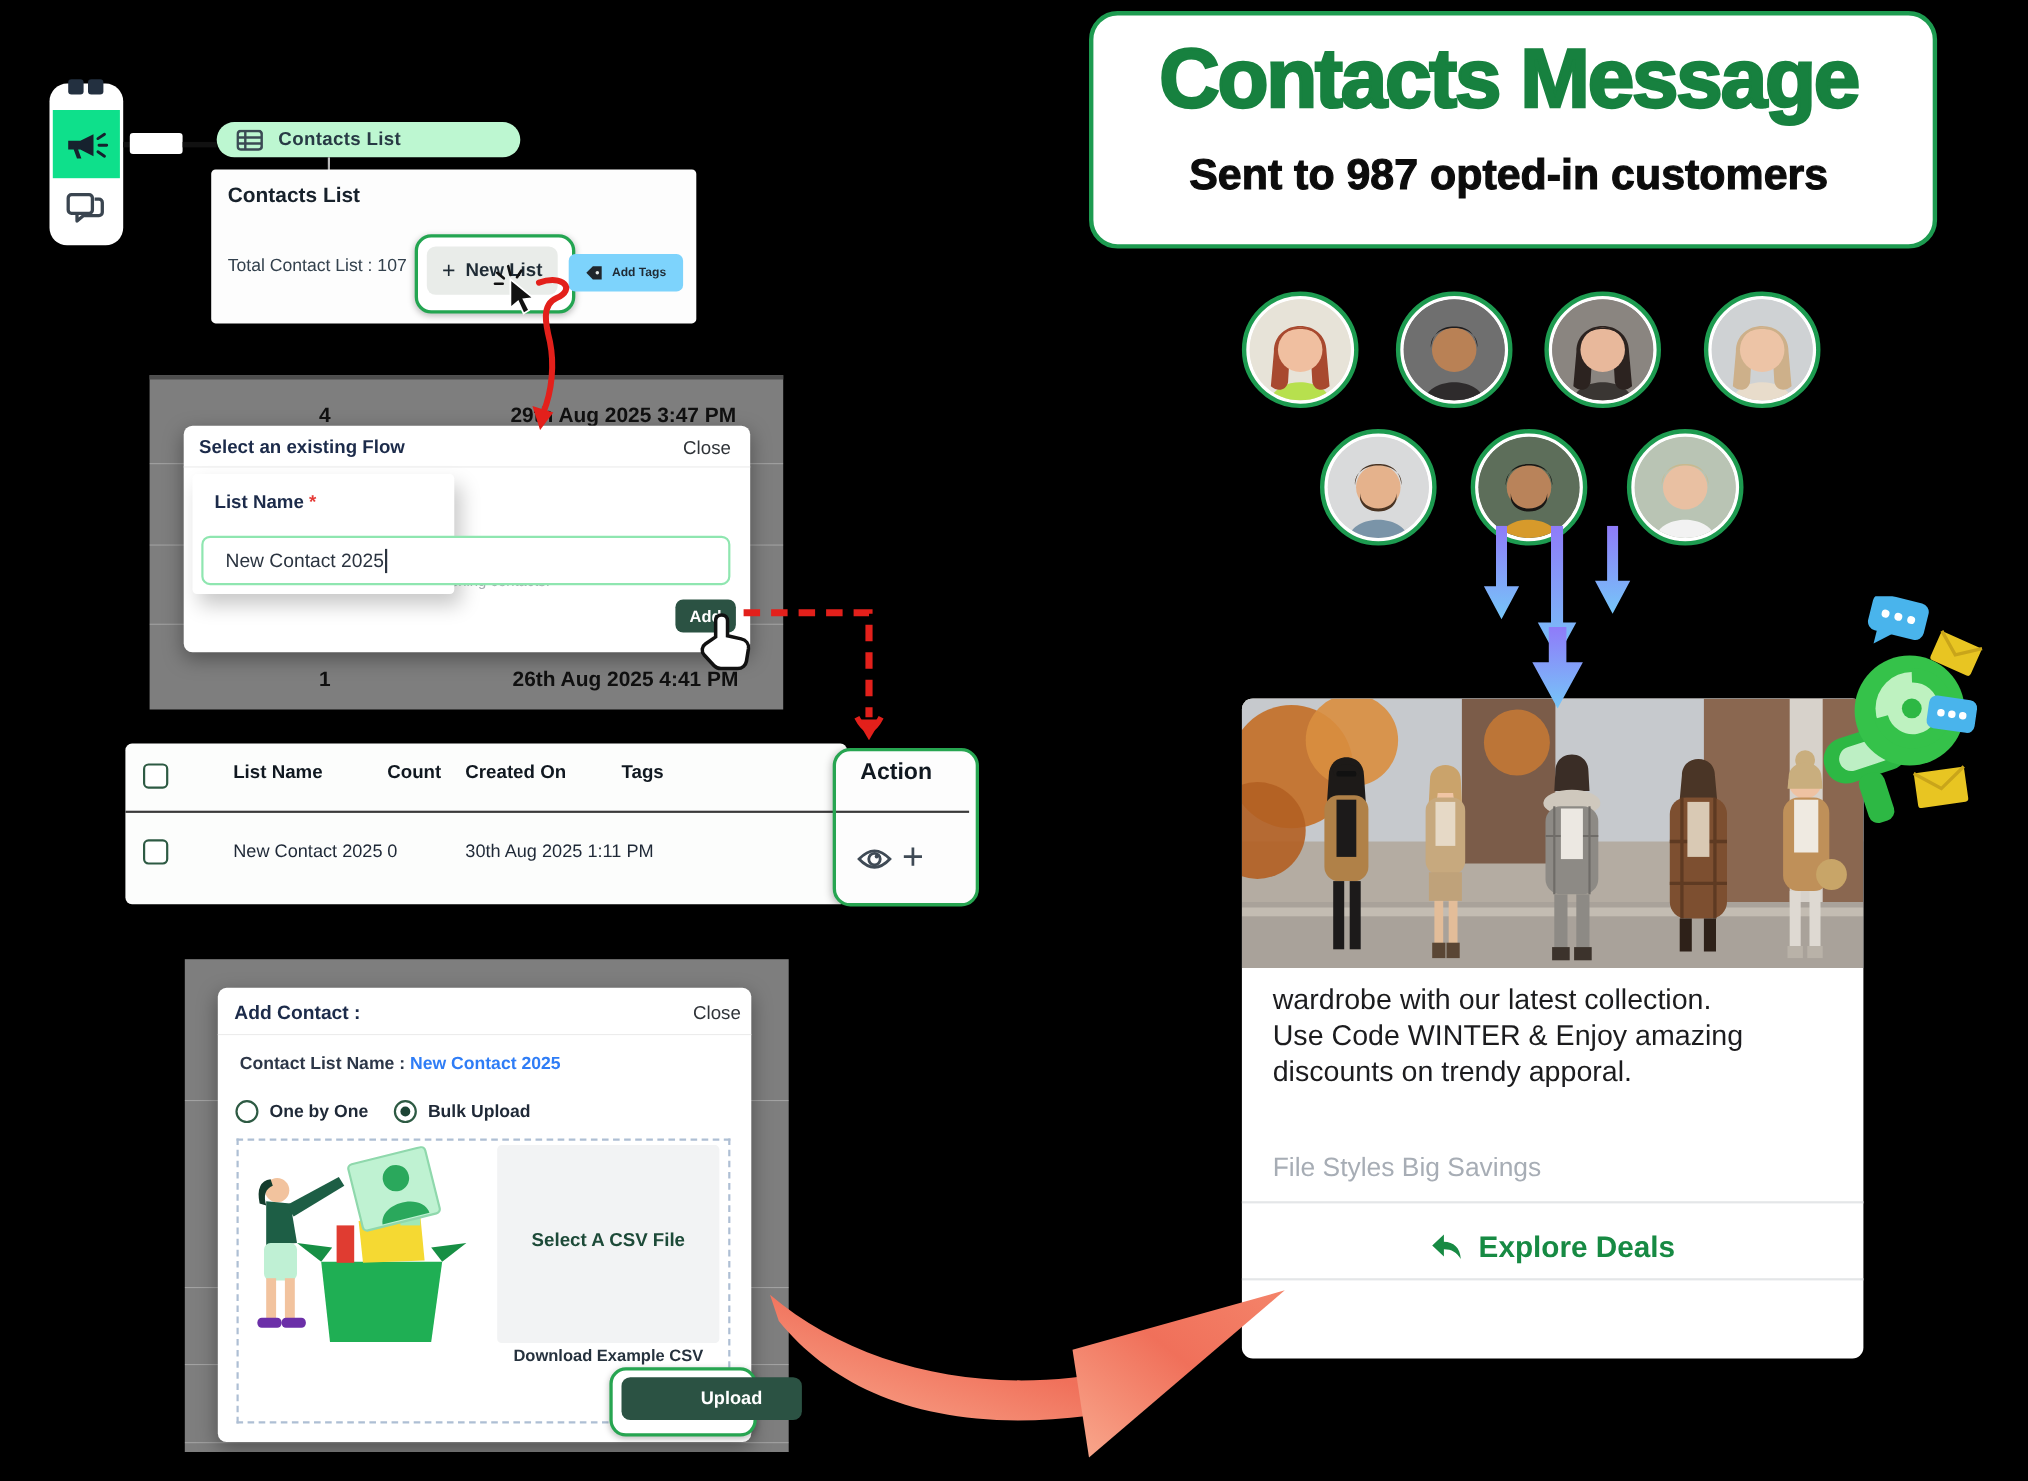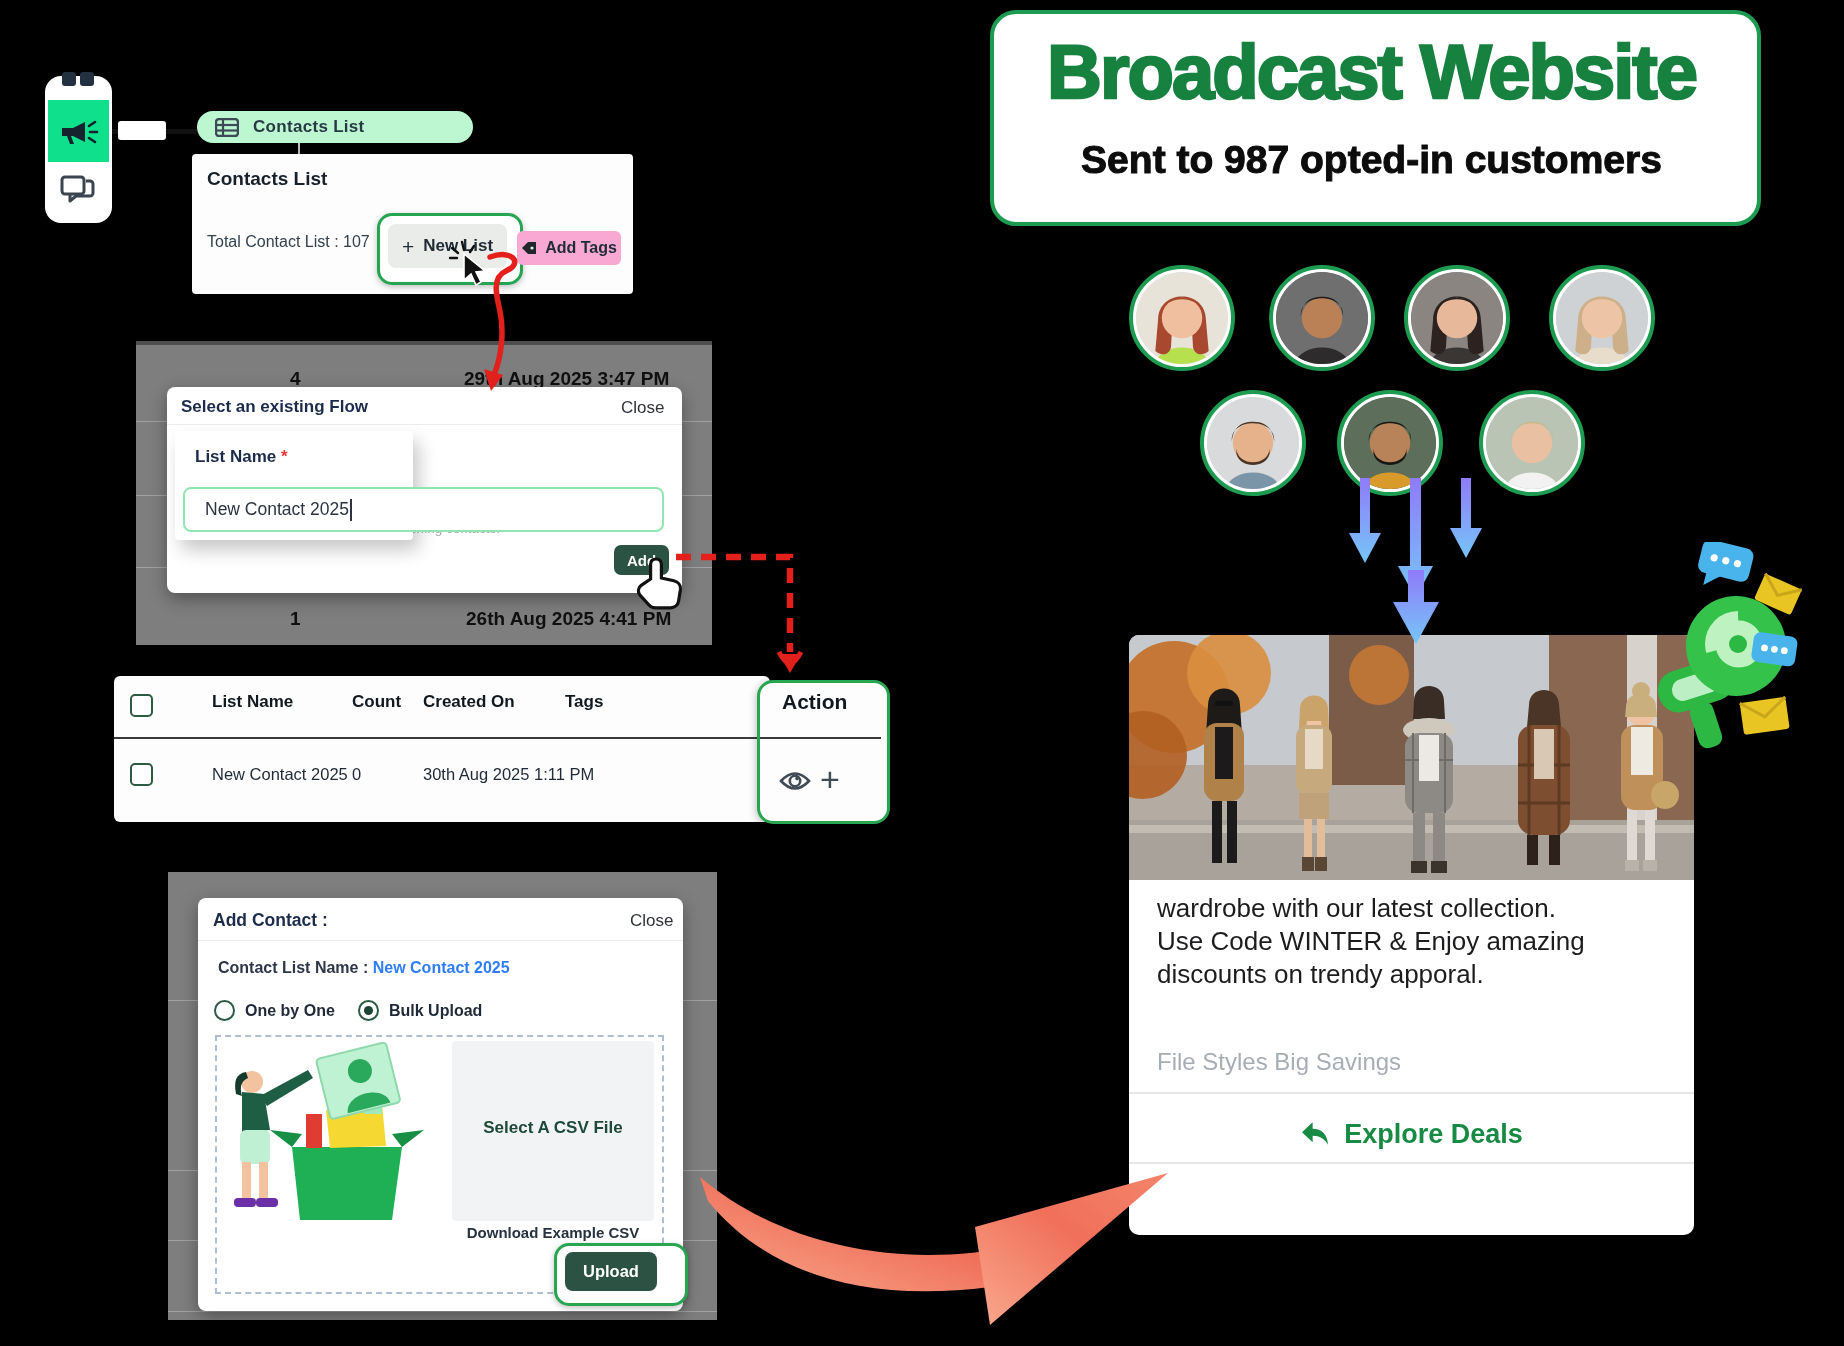--- a/index.html
+++ b/index.html
@@ -24,21 +24,21 @@
   #pill-icon{margin-left:18px;}
   #pill-label{margin-left:14px;font-size:17px;font-weight:bold;color:#273a44;letter-spacing:.3px;}
   #pill-vline{left:298px;top:143px;width:2px;height:12px;background:#bdbdbd;}
 
   
   #cpanel{left:192px;top:154px;width:441px;height:140px;background:#fdfdfd;border-radius:4px;box-shadow:0 3px 10px rgba(0,0,0,.35);}
   #cpanel-title{left:207px;top:168px;font-size:19px;font-weight:bold;color:#17212b;}
   #cpanel-total{left:207px;top:233px;font-size:16px;color:#33414d;}
   #newlist-outline{left:377px;top:213px;width:140px;height:66px;background:#fff;border:3px solid #23a551;border-radius:15px;box-shadow:0 2px 6px rgba(0,0,0,.25);}
   #newlist-btn{left:388px;top:224px;width:119px;height:44px;background:#e9ece9;border-radius:8px;display:flex;align-items:center;justify-content:center;gap:9px;font-size:17px;font-weight:bold;color:#1f2b35;}
-  #addtags-btn{left:517px;top:231px;width:104px;height:34px;background:#f9a8d4;border-radius:6px;display:flex;align-items:center;justify-content:center;gap:8px;font-size:16px;font-weight:bold;color:#1f2b35;}
+  #addtags-btn{left:517px;top:231px;width:104px;height:34px;background:#7dd3fc;border-radius:6px;display:flex;align-items:center;justify-content:center;gap:8px;font-size:11px;font-weight:bold;color:#1f2b35;}
   .plus-glyph{font-weight:400;font-size:21px;line-height:1;color:#1f2b35;}
 
   
   #backdrop1{left:136px;top:341px;width:576px;height:300px;background:#7e7e7e;border-top:4px solid #4e4e4e;}
   .bd-row{position:absolute;font-size:19px;color:#101010;font-weight:bold;}
   .bd-line{position:absolute;left:0;width:100%;height:1px;background:rgba(255,255,255,.28);}
 
   
   #flowmodal{left:167px;top:387px;width:515px;height:206px;background:#fff;border-radius:8px;box-shadow:0 6px 18px rgba(0,0,0,.35);}
   #fm-title{left:181px;top:397px;font-size:17px;font-weight:bold;color:#1c2b4a;}
@@ -78,21 +78,21 @@
   #radio2{left:358px;top:1000px;}
   .radio-outer{width:17px;height:17px;border:2.5px solid #2d5a43;border-radius:50%;background:#fff;display:flex;align-items:center;justify-content:center;}
   .radio-dot{width:9px;height:9px;border-radius:50%;background:#1d4435;}
   .radio-label{font-size:16px;font-weight:bold;color:#1f2937;}
   #dashedbox{left:215px;top:1035px;width:445px;height:255px;border:2px dashed #aebfd4;background:#fff;}
   #illus{left:222px;top:1042px;}
   #csvbox{left:452px;top:1041px;width:202px;height:180px;background:#f2f3f4;border-radius:4px;}
   #csvlabel{left:452px;top:1118px;width:202px;text-align:center;font-size:17px;font-weight:bold;color:#1d4a38;}
   #downloadcsv{left:452px;top:1224px;width:202px;text-align:center;font-size:15px;font-weight:bold;color:#26323e;}
   #upload-outline{left:554px;top:1243px;width:128px;height:57px;background:#fff;border:3.5px solid #27a551;border-radius:15px;box-shadow:0 2px 6px rgba(0,0,0,.25);}
-  #upload-btn{left:565px;top:1252px;width:92px;height:39px;background:#2b5243;border-radius:8px;color:#fff;font-weight:bold;font-size:16.5px;display:flex;align-items:center;justify-content:center;}
+  #upload-btn{left:565px;top:1252px;width:128px;height:39px;background:#2b5243;border-radius:8px;color:#fff;font-weight:bold;font-size:16.5px;display:flex;align-items:center;justify-content:center;padding-left:36px;}
 
   
   #bheader{left:990px;top:10px;width:763px;height:208px;background:#fff;border:4px solid #1d9b50;border-radius:26px;box-shadow:0 3px 10px rgba(0,0,0,.4);}
   #btitle{left:990px;top:28px;width:763px;text-align:center;font-size:76px;font-weight:bold;color:#17813f;letter-spacing:-2px;-webkit-text-stroke:2.5px #17813f;}
   #bsub{left:990px;top:138px;width:763px;text-align:center;font-size:39px;font-weight:bold;color:#0c0c0c;-webkit-text-stroke:1px #0c0c0c;}
 
   
   .avatar{position:absolute;width:92px;height:92px;border:4px solid #1d9b50;border-radius:50%;padding:3px;background:#fff;}
   .avatar .ph{width:92px;height:92px;border-radius:50%;overflow:hidden;background:var(--bg,#ddd);}
   #a1{left:1129px;top:265px;} #a2{left:1269px;top:265px;} #a3{left:1404px;top:265px;} #a4{left:1549px;top:265px;}
@@ -289,21 +289,21 @@
     <rect x="34" y="156" width="22" height="9" rx="4" fill="#6b2fa8"></rect>
   </svg>
 
   <div class="abs" id="csvbox"></div>
   <div class="abs" id="csvlabel">Select A CSV File</div>
   <div class="abs" id="downloadcsv">Download Example CSV</div>
   <div class="abs" id="upload-outline"></div>
   <div class="abs" id="upload-btn">Upload</div>
 
   <div class="abs" id="bheader"></div>
-  <div class="abs" id="btitle">Broadcast Website</div>
+  <div class="abs" id="btitle">Contacts Message</div>
   <div class="abs" id="bsub">Sent to 987 opted-in customers</div>
 
   <div class="avatar" id="a1" style="--bg: #e7e3d8; --hair: #a8492f; --skin: #f0bfa0; --shirt: #b7e04e;">
       <div class="ph">
     <svg viewBox="0 0 100 100" width="92" height="92">
           <circle cx="50" cy="50" r="50" style="fill:var(--bg)"></circle>
           <path d="M20 100 C27 76 73 76 80 100 Z" style="fill:var(--shirt)"></path>
           <path d="M24 52 C24 18 76 18 76 52 L79 86 C72 92 64 90 62 82 L60 48 C54 42 46 42 40 48 L38 82 C36 90 28 92 21 86 Z" style="fill:var(--hair)"></path>
           <circle cx="50" cy="50" r="22" style="fill:var(--skin)"></circle>
           <path d="M28 46 C28 24 72 24 72 46 C72 34 62 28 50 28 C38 28 28 34 28 46 Z" style="fill:var(--hair)"></path>

